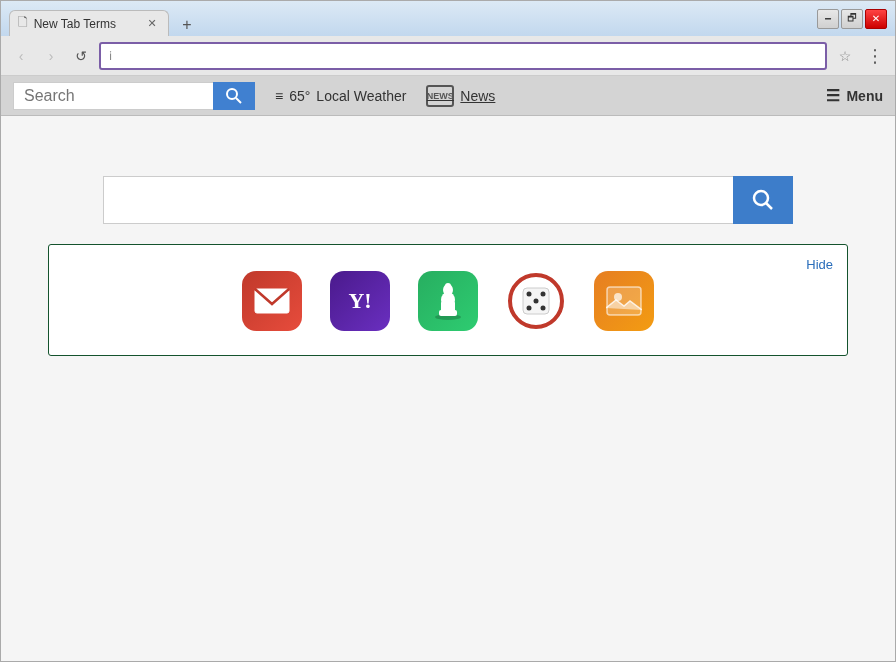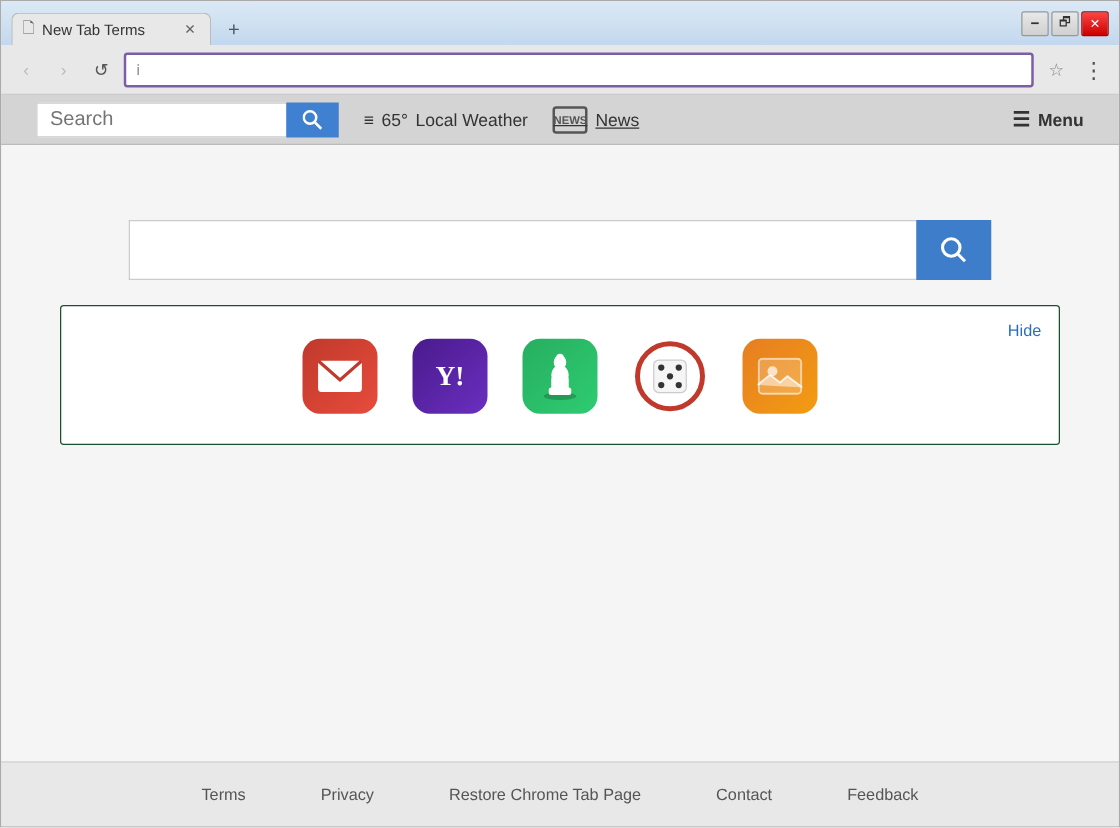--- a/index.html
+++ b/index.html
@@ -137,21 +137,21 @@
       font-size: 18px;
       cursor: pointer;
     }
 
     
     .toolbar {
       background: #d4d4d4;
       height: 40px;
       display: flex;
       align-items: center;
-      padding: 0 28px;
+      padding: 0 12px;
       gap: 0;
       border-bottom: 1px solid #bbb;
     }
     .search-input {
       height: 28px;
       width: 200px;
       border: 1px solid #ccc;
       border-right: none;
       padding: 0 10px;
       font-size: 16px;
@@ -453,21 +453,14 @@
               <circle cx="12" cy="11" r="4" fill="rgba(255,255,255,0.7)"></circle>
               <polyline points="0,22 10,14 18,20 24,15 36,24" fill="rgba(255,255,255,0.5)" stroke="rgba(255,255,255,0.8)" stroke-width="1.5"></polyline>
             </svg>
           </div>
         </div>
 
       </div>
     </div>
   </div>
 
-  <div class="footer">
-    <span class="footer-link">Terms</span>
-    <span class="footer-link">Privacy</span>
-    <span class="footer-link">Restore Chrome Tab Page</span>
-    <span class="footer-link">Contact</span>
-    <span class="footer-link">Feedback</span>
-  </div>
 
 </div>
 
 </body></html>

